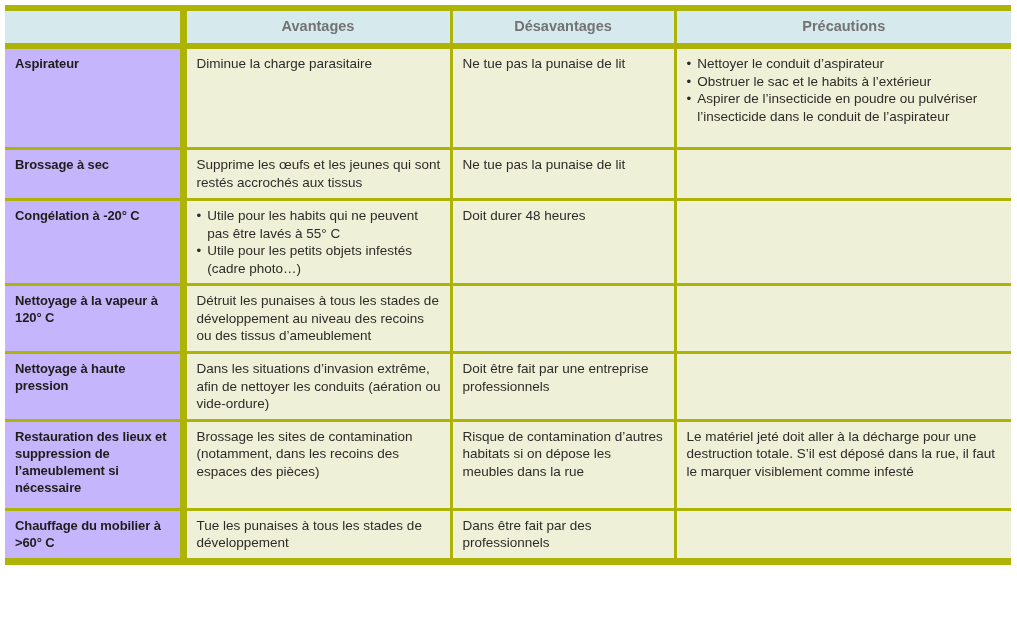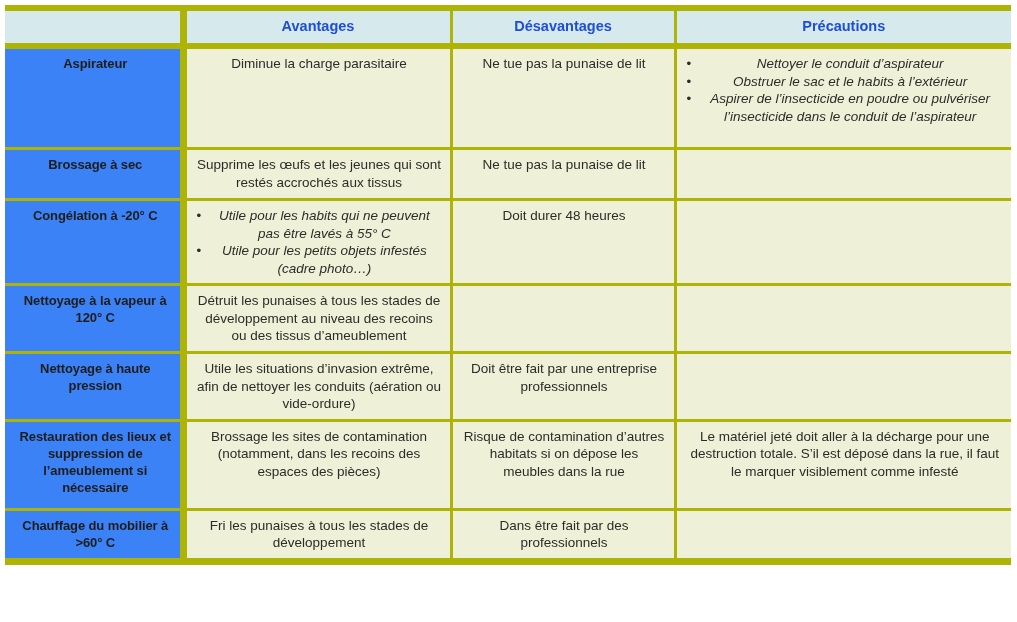--- a/index.html
+++ b/index.html
@@ -19,40 +19,40 @@
     table-layout: fixed;
     width: 1006px;
     border-top: 6px solid #aeb406;
     border-bottom: 7px solid #aeb406;
   }
   col.w0 { width: 178px; }
   col.w1 { width: 268px; }
   col.w2 { width: 224px; }
   col.w3 { width: 336px; }
 
-  th, td { vertical-align: top; text-align: center; }
+  th, td { vertical-align: top; }
 
   thead th {
     background: #d6e9ec;
     border-bottom: 6px solid #aeb406;
     font-size: 14.5px;
     font-weight: bold;
-    color: #1d4ed8;
+    color: #737373;
     text-align: center;
     padding: 7px 6px;
     height: 18px;
   }
   .vsep-thick { border-right: 7px solid #aeb406; }
   .vsep-thin  { border-right: 3px solid #aeb406; }
 
   tbody th.rowhead {
-    background: #3b82f6;
+    background: #c4b5fd;
     border-top: 3px solid #aeb406;
     border-right: 7px solid #aeb406;
-    text-align: center;
+    text-align: left;
     font-size: 13px;
     font-weight: bold;
     letter-spacing: -0.1px;
     color: #1f1d1b;
     padding: 6px 4px 6px 10px;
     line-height: 1.32;
   }
   tbody td {
     background: #eef0d8;
     border-top: 3px solid #aeb406;
@@ -67,21 +67,21 @@
   tr.r1 th { height: 36px; }
   tr.r2 th { height: 70px; }
   tr.r3 th { height: 32px; }
   tr.r4 th { height: 53px; }
   tr.r5 th { height: 50px; }
   tr.r6 th { height: 74px; }
   tr.r7 th { height: 32px; }
 
   .bullet { display: flex; gap: 6px; align-items: flex-start; }
   .bullet .dot { flex: 0 0 auto; line-height: 1.3; }
-  .bullet .bt { flex: 1 1 auto; font-style: italic; }
+  .bullet .bt { flex: 1 1 auto; }
 </style>
 </head>
 <body>
 
 <div class="sheet">
   <table class="grid">
     <colgroup>
       <col class="w0">
         <col class="w1">
         <col class="w2">
@@ -137,31 +137,31 @@
           <td></td>
         </tr>
         <tr class="r4">
           <th class="rowhead">Nettoyage à la vapeur à 120° C</th>
           <td class="vsep-thin">Détruit les punaises à tous les stades de développement au niveau des recoins ou des tissus d’ameublement</td>
           <td class="vsep-thin"></td>
           <td></td>
         </tr>
         <tr class="r5">
           <th class="rowhead">Nettoyage à haute pression</th>
-          <td class="vsep-thin">Utile les situations d’invasion extrême, afin de nettoyer les conduits (aération ou vide-ordure)</td>
+          <td class="vsep-thin">Dans les situations d’invasion extrême, afin de nettoyer les conduits (aération ou vide-ordure)</td>
           <td class="vsep-thin">Doit être fait par une entreprise professionnels</td>
           <td></td>
         </tr>
         <tr class="r6">
           <th class="rowhead">Restauration des lieux et suppression de l’ameublement si nécessaire</th>
           <td class="vsep-thin">Brossage les sites de contamination (notamment, dans les recoins des espaces des pièces)</td>
           <td class="vsep-thin">Risque de contamination d’autres habitats si on dépose les meubles dans la rue</td>
           <td>Le matériel jeté doit aller à la décharge pour une destruction totale. S’il est déposé dans la rue, il faut le marquer visiblement comme infesté</td>
         </tr>
         <tr class="r7">
           <th class="rowhead">Chauffage du mobilier à &gt;60° C</th>
-          <td class="vsep-thin">Fri les punaises à tous les stades de développement</td>
+          <td class="vsep-thin">Tue les punaises à tous les stades de développement</td>
           <td class="vsep-thin">Dans être fait par des professionnels</td>
           <td></td>
         </tr>
       </tbody>
   </table>
 </div>
 
 </body></html>

